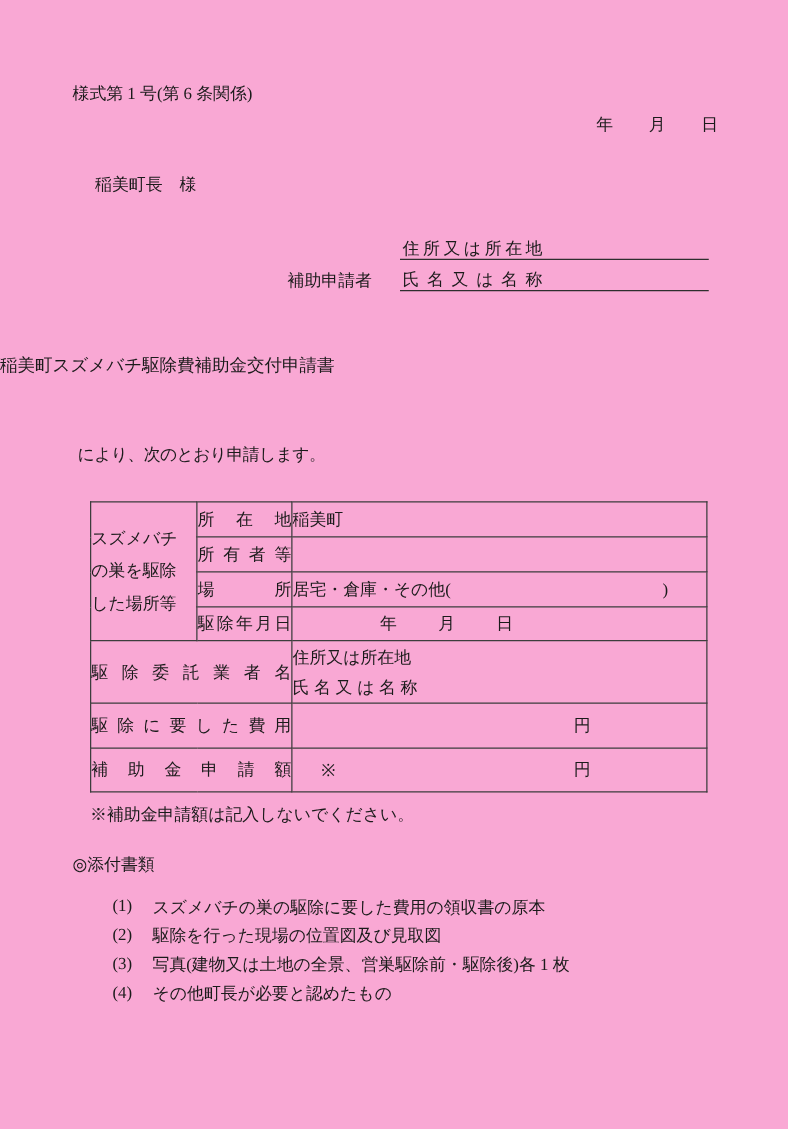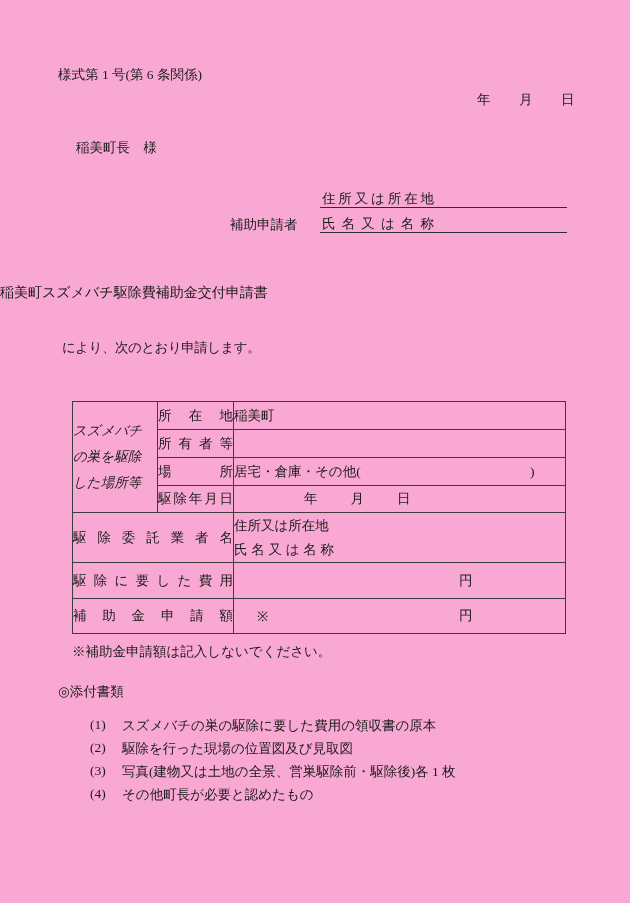--- a/index.html
+++ b/index.html
@@ -23,29 +23,29 @@
   .field-row { position: absolute; left: 320px; width: 247px; height: 16px; border-bottom: 1px solid #2e2e2e; }
   .field-row .flabel {
     display: inline-block; width: 112px; margin-left: 2px;
     text-align: justify; text-align-last: justify; line-height: 16px;
   }
   .f1 { top: 191px; } .f2 { top: 216px; } .f3 { top: 241px; }
 
   .doc-title { left: 0; right: 0; top: 284px; text-align: left; font-size: 14px; }
 
   .para-line { left: 62px; letter-spacing: -0.5px; }
-  .p1 { top: 333px; } .p2 { top: 339px; }
+  .p1 { top: 333px; } .p2 { top: 355px; }
 
   table.form {
     position: absolute; left: 72px; top: 401px;
     border-collapse: collapse; table-layout: fixed;
     font-size: 13.5px; color: #1b1b1b;
   }
   table.form td { border: 1px solid #3d3d3d; padding: 0; vertical-align: middle; overflow: hidden; }
-  td.group-cell { padding-left: 11px; line-height: 26px; font-style: italic; }
+  td.group-cell { padding-left: 11px; line-height: 26px; }
   td.sub-label { padding: 0 6px; }
   td.merged-label { padding: 0 14px; }
   .kintou { display: block; text-align: justify; text-align-last: justify; }
   td.value-cell { padding-left: 8px; }
   td.rel { position: relative; }
   .date-value { padding-left: 70px !important; letter-spacing: 2px; }
   .close-paren { position: absolute; left: 296px; top: 50%; transform: translateY(-50%); }
   .yen-unit { position: absolute; left: 225px; top: 50%; transform: translateY(-50%); }
   .ref-mark { position: absolute; left: 23px; top: 50%; transform: translateY(-50%); }
   .contractor-lines { line-height: 24px; }

